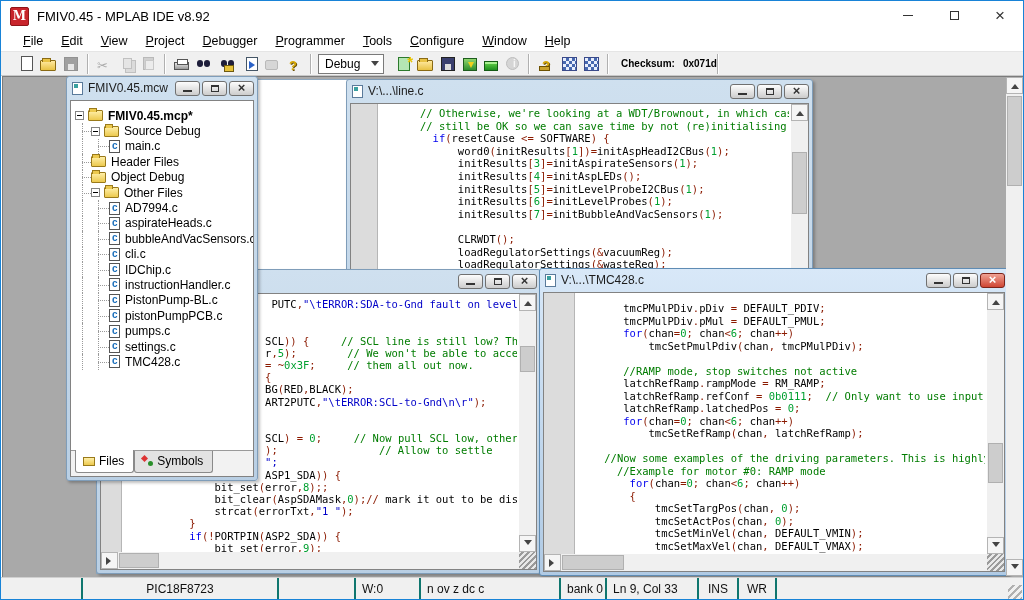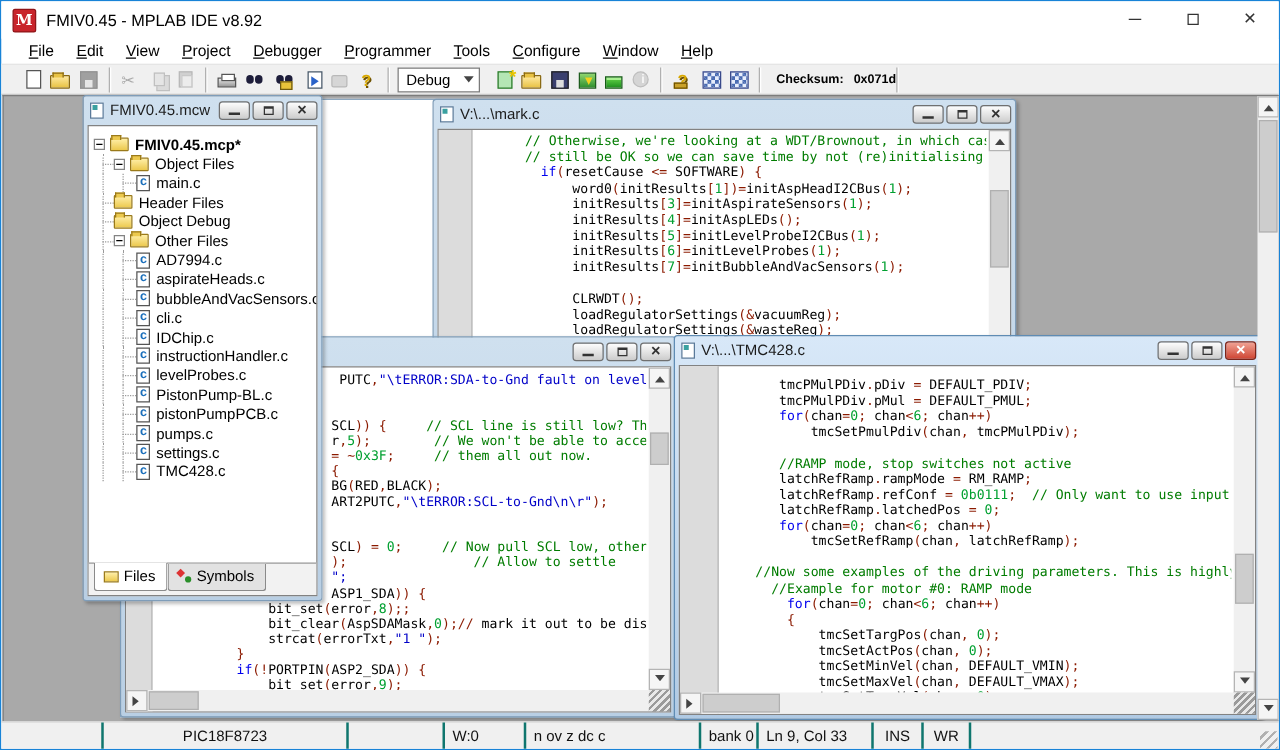--- a/index.html
+++ b/index.html
@@ -205,21 +205,21 @@
     </span>
     <span class="tsep"></span>
   </div>
 
 <div class="mdi-bg"></div>
 <div class="bg-win" style="z-index:1"></div>
 
 <div class="cw" style="left:345px;top:78px;width:467px;height:400px;z-index:2">
   <div class="tbar">
     <span class="docico"></span>
-    <span>V:\...\mark.c</span>
+    <span>V:\...\line.c</span>
     <span class="wbtns">
       <span class="wbtn">
           <span class="g-min"></span>
         </span>
       <span class="wbtn">
           <span class="g-max"></span>
         </span>
       <span class="wbtn">
           <span class="g-x"></span>
         </span>
@@ -297,21 +297,21 @@
     <div class="tree">
         <div class="trow">
           <span class="expbox"></span>
           <span class="fold"></span>
           <span class="tlabel bold">FMIV0.45.mcp*</span>
         </div>
         <div class="trow">
           <span class="tcell stub"></span>
           <span class="expbox"></span>
           <span class="fold"></span>
-          <span class="tlabel">Object Files</span>
+          <span class="tlabel">Source Debug</span>
         </div>
         <div class="trow">
           <span class="tcell"></span>
           <span class="tcell stub"></span>
           <span class="cfile"></span>
           <span class="tlabel">main.c</span>
         </div>
         <div class="trow">
           <span class="tcell stub"></span>
           <span class="fold"></span>
@@ -356,26 +356,20 @@
           <span class="tcell"></span>
           <span class="tcell stub"></span>
           <span class="cfile"></span>
           <span class="tlabel">IDChip.c</span>
         </div>
         <div class="trow">
           <span class="tcell"></span>
           <span class="tcell stub"></span>
           <span class="cfile"></span>
           <span class="tlabel">instructionHandler.c</span>
-        </div>
-        <div class="trow">
-          <span class="tcell"></span>
-          <span class="tcell stub"></span>
-          <span class="cfile"></span>
-          <span class="tlabel">levelProbes.c</span>
         </div>
         <div class="trow">
           <span class="tcell"></span>
           <span class="tcell stub"></span>
           <span class="cfile"></span>
           <span class="tlabel">PistonPump-BL.c</span>
         </div>
         <div class="trow">
           <span class="tcell"></span>
           <span class="tcell stub"></span>

